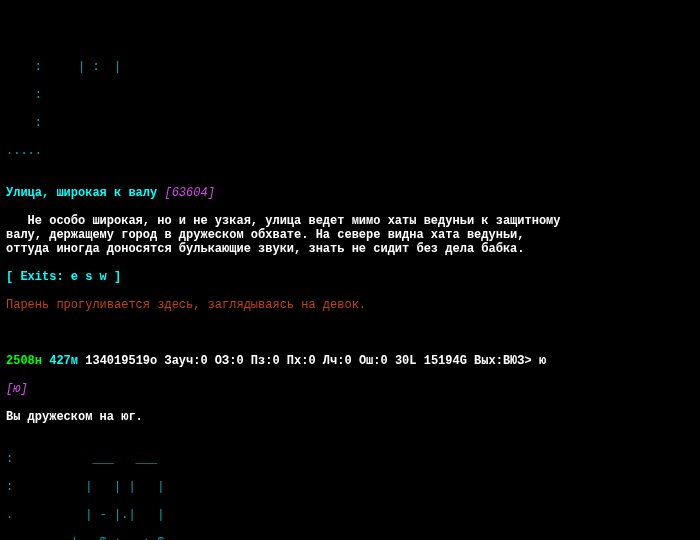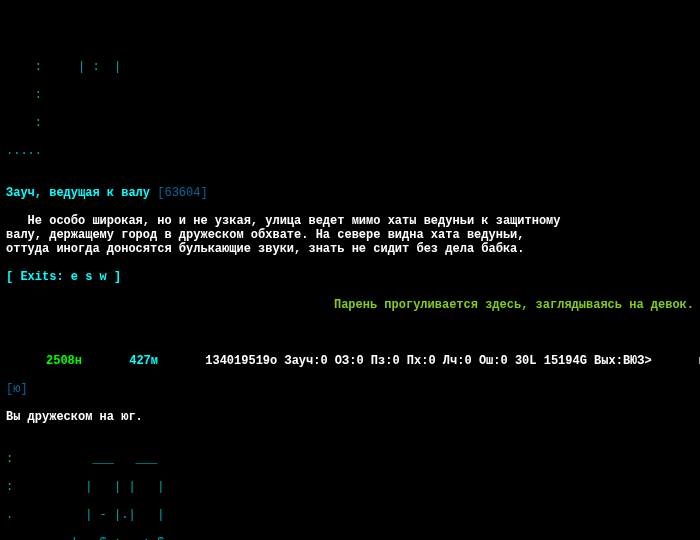--- a/index.html
+++ b/index.html
@@ -9,41 +9,41 @@
     font-family: "Courier New", monospace;
     font-size: 12px;
     line-height: 14px;
     color: #808080;
     width: 700px;
     height: 540px;
     box-sizing: border-box;
     overflow: hidden;
     white-space: pre;
   }
-  .gray { color: #0369a1; }
+  .gray { color: #d946ef; font-style: italic; }
   .teal { color: #00aaaa; }
   .cyan { color: #00ffff; font-weight: bold; }
   .white { color: #ffffff; font-weight: bold; }
   .whiteb { color: #ffffff; font-weight: bold; }
-  .red { color: #84cc16; font-weight: bold; text-align: right; }
+  .red { color: #c2410c; font-weight: normal; }
   .green { color: #00ff00; font-weight: bold; }
   .line { display: block; }
-  .prompt span { display: inline; margin-left: 40px; }
+  .prompt span { display: inline; }
 </style>
 </head>
 <body>
 
 
 
 <span class="line teal">    :     | :  |</span>
 <span class="line teal">    :</span>
 <span class="line teal">    :</span>
 <span class="line teal">.....</span>
 <span class="line"></span>
-<span class="line"><span class="cyan">Зауч, ведущая к валу</span> <span class="gray">[63604]</span></span>
+<span class="line"><span class="cyan">Улица, широкая к валу</span> <span class="gray">[63604]</span></span>
 <span class="line white">   Не особо широкая, но и не узкая, улица ведет мимо хаты ведуньи к защитному
 валу, держащему город в дружеском обхвате. На севере видна хата ведуньи,
 оттуда иногда доносятся булькающие звуки, знать не сидит без дела бабка.</span>
 <span class="line cyan">[ Exits: e s w ]</span>
 <span class="line red">Парень прогуливается здесь, заглядываясь на девок.</span>
 <span class="line"> </span>
 <span class="line prompt"><span class="green">2508н</span> <span class="cyan">427м</span> <span class="white">134019519о Зауч:0 ОЗ:0 Пз:0 Пх:0 Лч:0 Ош:0 30L 15194G Вых:ВЮЗ&gt;</span> <span class="whiteb">ю</span></span>
 <span class="line gray">[ю]</span>
 <span class="line white">Вы дружеском на юг.</span>
 <span class="line teal"></span>

